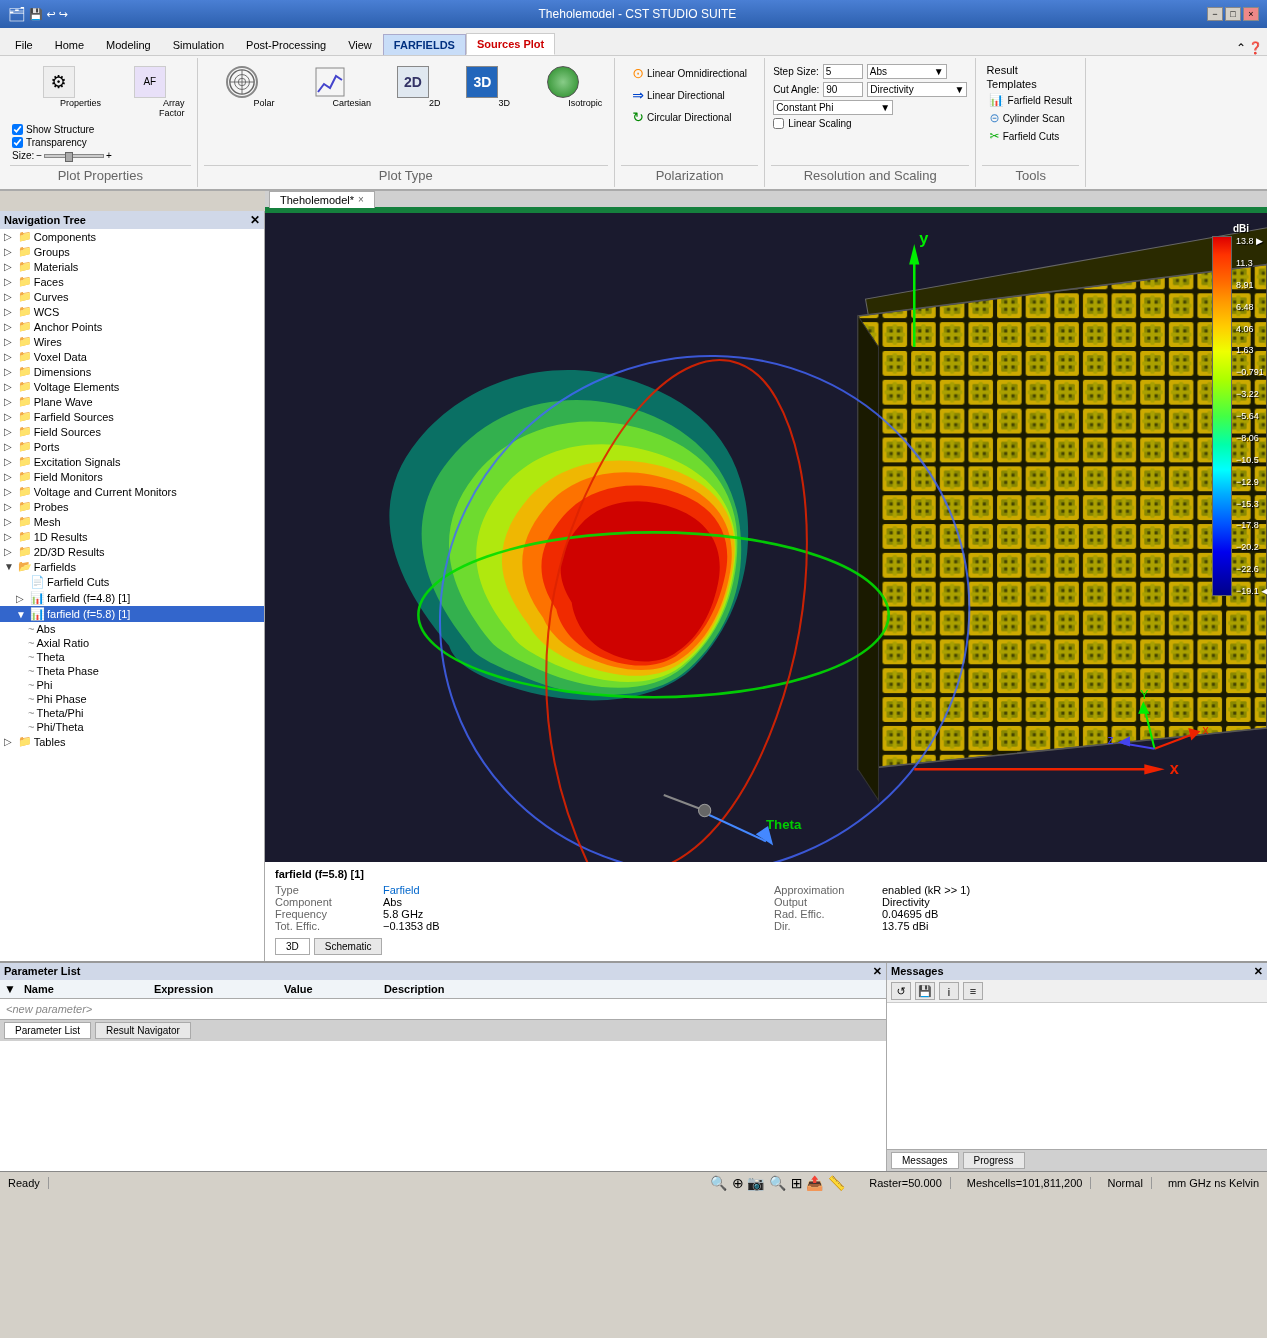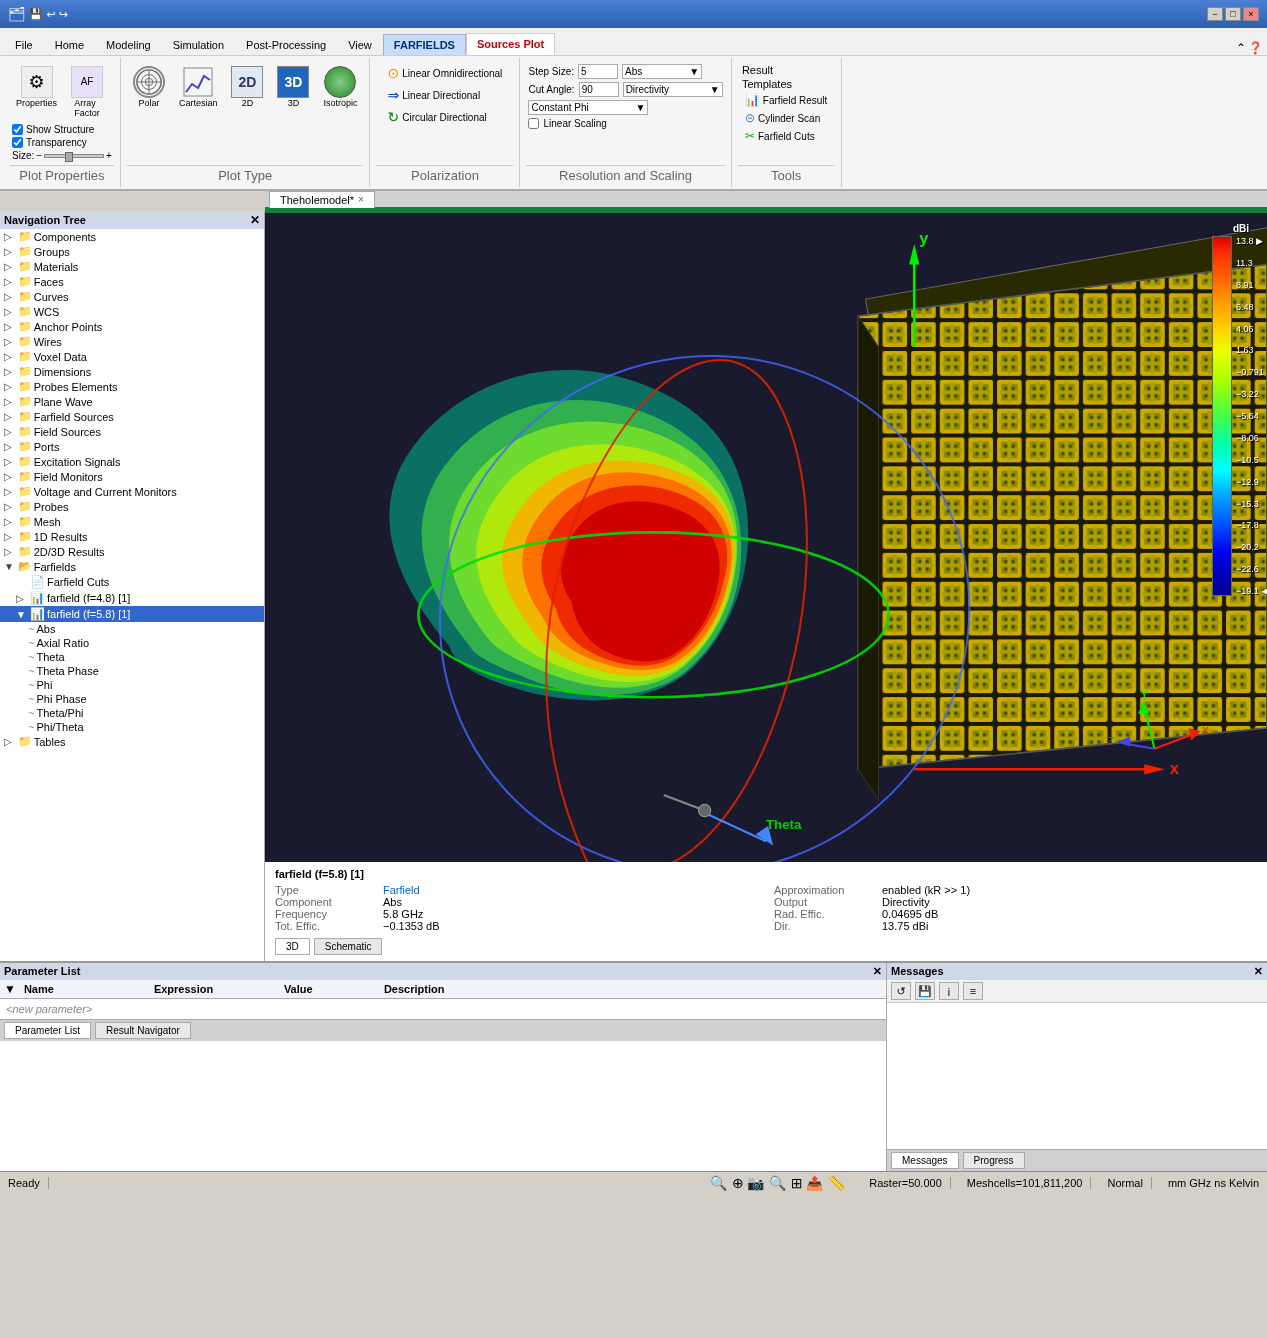--- a/index.html
+++ b/index.html
@@ -16,21 +16,21 @@
     #ribbon-tabs { background: #f0f0f0; border-bottom: 1px solid #ccc; display: flex; align-items: flex-end; padding: 0 4px; height: 28px; }
     .ribbon-tab { padding: 4px 10px; font-size: 11px; cursor: pointer; border: 1px solid transparent; border-bottom: none; background: transparent; color: #000; }
     .ribbon-tab.active { background: #fff; border-color: #ccc; border-bottom-color: #fff; color: #c00; font-weight: bold; }
     .ribbon-tab.highlight { background: #c8e0f8; border-color: #aac; color: #003080; font-weight: bold; }
 
     #ribbon { background: #f5f5f5; border-bottom: 2px solid #aaa; display: flex; align-items: stretch; padding: 2px 4px; min-height: 88px; }
     .ribbon-group { border-right: 1px solid #ccc; padding: 2px 6px; display: flex; flex-direction: column; align-items: center; justify-content: space-between; min-width: 60px; }
     .ribbon-group-label { font-size: 13px; color: #666; padding: 2px 0; text-align: center; border-top: 1px solid #ccc; width: 100%; margin-top: auto; }
     .ribbon-group-content { display: flex; align-items: flex-start; gap: 4px; flex: 1; padding: 4px 2px; }
     .ribbon-btn-large { display: flex; flex-direction: column; align-items: center; cursor: pointer; padding: 2px 4px; min-width: 40px; }
-    .ribbon-btn-large .label { font-size: 9px; text-align: left; }
+    .ribbon-btn-large .label { font-size: 9px; text-align: right; margin-left: 44px; }
     .ribbon-btn-small { display: flex; align-items: center; gap: 3px; cursor: pointer; padding: 1px 3px; font-size: 10px; white-space: nowrap; }
     .checkbox-label { display: flex; align-items: center; gap: 3px; cursor: pointer; font-size: 10px; }
 
     
     .polar-icon { width: 32px; height: 32px; border-radius: 50%; border: 2px solid #888; position: relative; display: flex; align-items: center; justify-content: center; }
     .d2-icon { width: 32px; height: 32px; background: #e0e8f0; border: 1px solid #888; display: flex; align-items: center; justify-content: center; font-weight: bold; font-size: 14px; color: #336; }
     .d3-icon { width: 32px; height: 32px; background: #2266bb; border: 1px solid #888; display: flex; align-items: center; justify-content: center; font-weight: bold; font-size: 14px; color: white; }
     .isotropic-icon { width: 32px; height: 32px; border-radius: 50%; background: radial-gradient(circle, #88cc88 0%, #228822 100%); border: 1px solid #555; }
     .rs-row { display: flex; align-items: center; gap: 4px; }
     .rs-input { width: 40px; border: 1px solid #aaa; padding: 1px 2px; font-size: 10px; background: white; }
@@ -123,20 +123,21 @@
 
 <div id="title-bar">
   <div class="title-left">
     <span style="font-size:14px;">🗂</span>
     <span style="display:flex;gap:3px;font-size:11px;">
       <span style="cursor:pointer;">💾</span>
       <span style="cursor:pointer;">↩</span>
       <span style="cursor:pointer;">↪</span>
     </span>
   </div>
+  <div class="title-text">Theholemodel - CST STUDIO SUITE</div>
   <div class="win-btns">
     <div class="win-btn">−</div>
     <div class="win-btn">□</div>
     <div class="win-btn" style="background:#e88;">×</div>
   </div>
 </div>
 
 <div id="ribbon-tabs">
   <div class="ribbon-tab">File</div>
   <div class="ribbon-tab">Home</div>
@@ -356,21 +357,21 @@
       <span>Voxel Data</span>
     </div>
     <div class="tree-item">
       <span class="tree-expand">▷</span>
       <span class="folder-icon">📁</span>
       <span>Dimensions</span>
     </div>
     <div class="tree-item">
       <span class="tree-expand">▷</span>
       <span class="folder-icon">📁</span>
-      <span>Probes Elements</span>
+      <span>Voltage Elements</span>
     </div>
     <div class="tree-item">
       <span class="tree-expand">▷</span>
       <span class="folder-icon">📁</span>
       <span>Plane Wave</span>
     </div>
     <div class="tree-item">
       <span class="tree-expand">▷</span>
       <span class="folder-icon">📁</span>
       <span>Farfield Sources</span>

